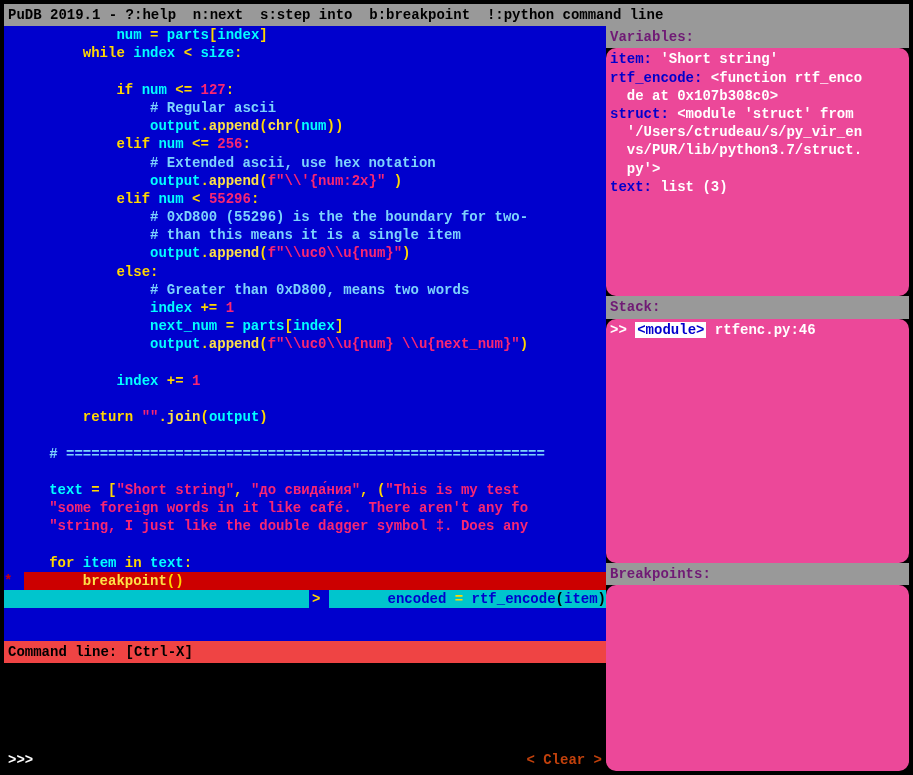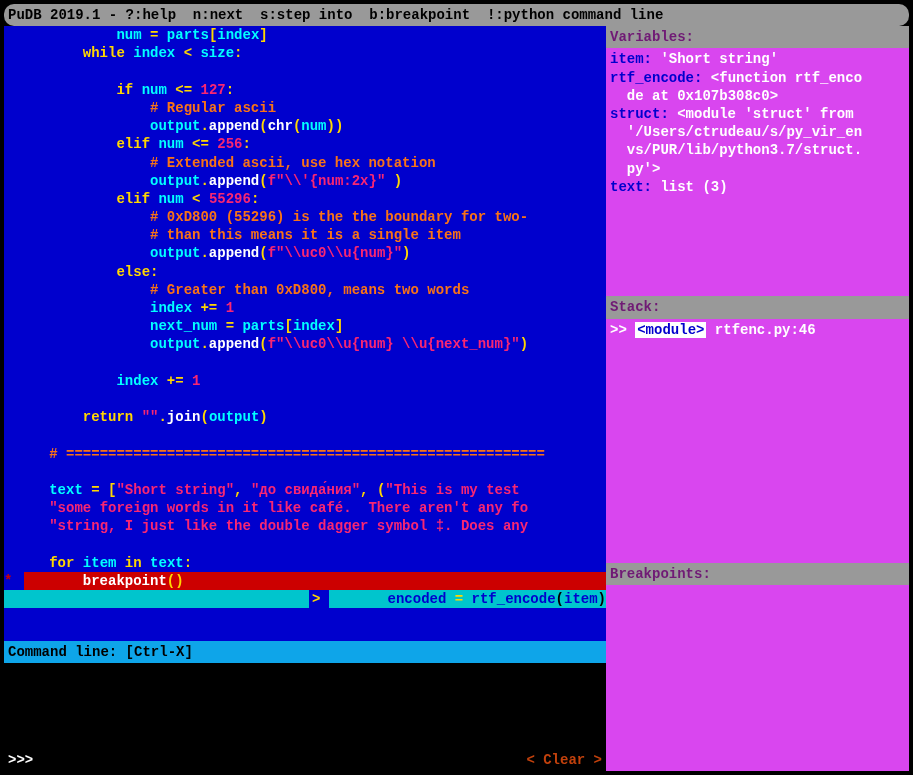--- a/index.html
+++ b/index.html
@@ -17,21 +17,20 @@
       display: flex;
       flex-direction: column;
       height: 100%;
       border: 4px solid #000;
     }
     .header {
       background: #999;
       color: #000;
       padding: 2px 4px;
       white-space: pre;
-      border-radius: 10px;
     }
     .main {
       display: flex;
       flex: 1;
       overflow: hidden;
     }
     .code-panel {
       flex: 0 0 602px;
       background: #0000cd;
       display: flex;
@@ -53,31 +52,31 @@
       color: #000;
       background: #0000cd;
     }
     .gutter-bp { color: #cc0000; }
     .gutter-cur { color: #ffd700; }
     .kw { color: #ffd700; }
     .name { color: #00ffff; }
     .op { color: #ffd700; }
     .num { color: #f92672; }
     .str { color: #f92672; }
-    .comment { color: #f97316; }
-    .func { color: #ffffff; }
+    .comment { color: #7dd3fc; }
+    .func { color: #fde047; }
     .paren { color: #ffd700; }
     .bracket { color: #ffd700; }
     .white { color: #fff; }
     .line-bp { background: #cc0000; }
     .line-cur { background: #00c5cd; color: #000; text-align: right; }
     .line-cur .name { color: #0000cd; }
     .line-cur .paren { color: #000; }
     .cmd-line {
-      background: #0ea5e9;
+      background: #ef4444;
       color: #000;
       padding: 2px 4px;
     }
     .console {
       background: #000;
       color: #fff;
       display: flex;
       justify-content: space-between;
       align-items: flex-end;
       padding: 2px 4px;
@@ -94,25 +93,26 @@
     .panel-section {
       display: flex;
       flex-direction: column;
     }
     .panel-header {
       background: #999;
       color: #701a75;
       padding: 2px 4px;
     }
     .panel-body {
-      background: #d946ef;
+      background: #ec4899;
       padding: 2px 4px;
       color: #fff;
       white-space: pre-wrap;
       word-break: break-all;
+      border-radius: 10px;
     }
     .var-name { color: #0000cd; }
     .var-val { color: #fff; }
     .stack-cur { color: #fff; }
     .stack-mod { color: #0000cd; background: #fff; padding: 0 2px; }
     .stack-loc { color: #fff; font-family: Liberation Mono, monospace; }
     .vars-section { flex: 0 0 auto; }
     .vars-body { height: 248px; }
     .stack-section { flex: 0 0 auto; }
     .stack-body { height: 244px; }

